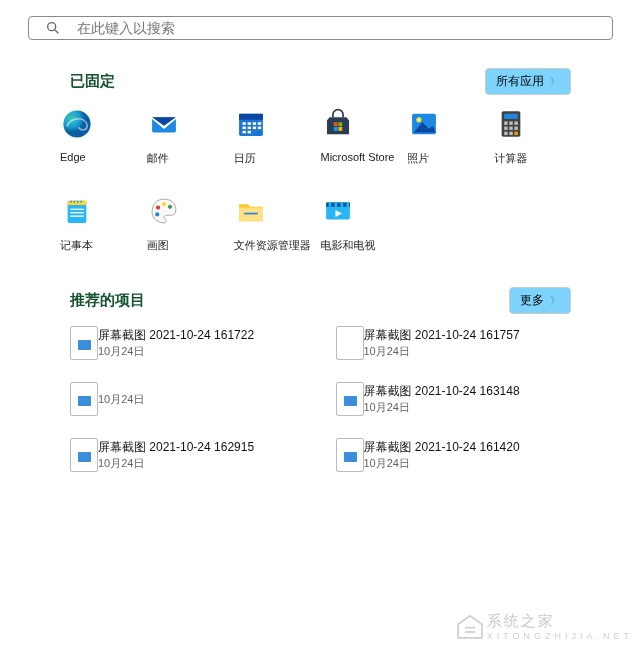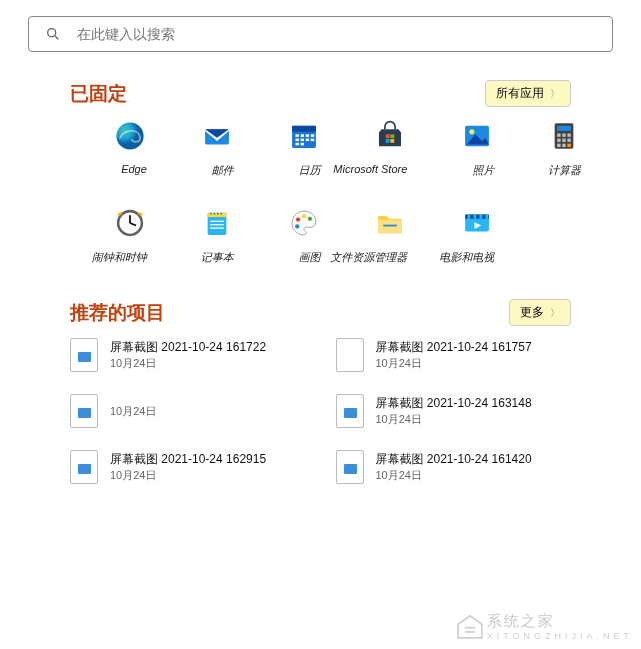--- a/index.html
+++ b/index.html
@@ -9,69 +9,68 @@
     width: 641px;
     height: 649px;
     overflow: hidden;
     position: relative;
     color: #1a1a1a;
   }
   .search-box {
     margin: 16px 28px 10px 28px;
     border: 1px solid #888;
     border-radius: 4px;
-    height: 36px;
+    height: 24px;
     display: flex;
     align-items: center;
     padding: 0 16px;
     gap: 16px;
   }
   .search-icon-svg { width:16px; height:16px; }
   .search-input {
     border: none;
     outline: none;
     flex: 1;
     font-size: 14px;
     background: transparent;
     color: #666;
   }
   .section-header {
     margin: 28px 70px 4px 70px;
     display: flex;
     align-items: center;
     justify-content: space-between;
   }
-  .section-title { font-size: 19px; font-weight: 600; color: #c2410c; }
+  .section-title { font-size: 15px; font-weight: 600; color: #14532d; }
   .pill-button {
     border: 1px solid #ccc;
     border-radius: 4px;
     padding: 4px 10px;
     font-size: 12px;
     display: flex;
     align-items: center;
     gap: 6px;
-    background: #fef9c3;
+    background: #7dd3fc;
     cursor: pointer;
   }
   .chev { font-size: 10px; color: #555; }
   .pinned-grid {
     margin: 6px 60px 0 60px;
     display: grid;
     grid-template-columns: repeat(6, 1fr);
     row-gap: 22px;
   }
   .app-tile {
     display: flex;
     flex-direction: column;
-    align-items: flex-end;
+    align-items: flex-start;
     justify-content: flex-start;
     cursor: pointer;
     padding-top: 6px;
     position: relative;
-    font-style: italic;
   }
   .app-icon {
     width: 34px;
     height: 34px;
     display: flex;
     align-items: center;
     justify-content: center;
   }
   .app-label {
     margin-top: 10px;
@@ -95,21 +94,20 @@
   .reco-list {
     margin: 12px 70px 0 70px;
     display: grid;
     grid-template-columns: 1fr 1fr;
     column-gap: 30px;
     row-gap: 22px;
   }
   .reco-item {
     display: flex;
     align-items: center;
-    gap: 12px;
     cursor: pointer;
   }
   .file-thumb {
     width: 28px;
     height: 34px;
     border: 1px solid #bbb;
     border-radius: 2px;
     background: #fff;
     position: relative;
     flex-shrink: 0;
@@ -248,31 +246,20 @@
             <rect x="18" y="29" width="4" height="4"></rect>
           </g>
           <rect x="24" y="29" width="4" height="4" fill="#ff9800"></rect>
         </svg>
       </div>
       <div class="app-label">计算器</div>
     </div>
     <div class="app-tile">
       <div class="app-icon">
         <svg viewBox="0 0 40 40">
-          <circle cx="20" cy="20" r="14" fill="#fafafa" stroke="#616161" stroke-width="3"></circle>
-          <line x1="20" y1="20" x2="20" y2="11" stroke="#000" stroke-width="2"></line>
-          <line x1="20" y1="20" x2="27" y2="23" stroke="#000" stroke-width="2"></line>
-          <path d="M10 8 l-4 3 M30 8 l4 3" stroke="#ffb300" stroke-width="3" fill="none"></path>
-        </svg>
-      </div>
-      <div class="app-label">闹钟和时钟</div>
-    </div>
-    <div class="app-tile">
-      <div class="app-icon">
-        <svg viewBox="0 0 40 40">
           <rect x="9" y="8" width="22" height="26" rx="2" fill="#29b6f6"></rect>
           <rect x="9" y="8" width="22" height="5" fill="#fdd835"></rect>
           <g stroke="#fff" stroke-width="1.5">
             <line x1="12" y1="18" x2="28" y2="18"></line>
             <line x1="12" y1="22" x2="28" y2="22"></line>
             <line x1="12" y1="26" x2="28" y2="26"></line>
           </g>
           <g fill="#0288d1">
             <circle cx="13" cy="9" r="1"></circle>
             <circle cx="17" cy="9" r="1"></circle>

